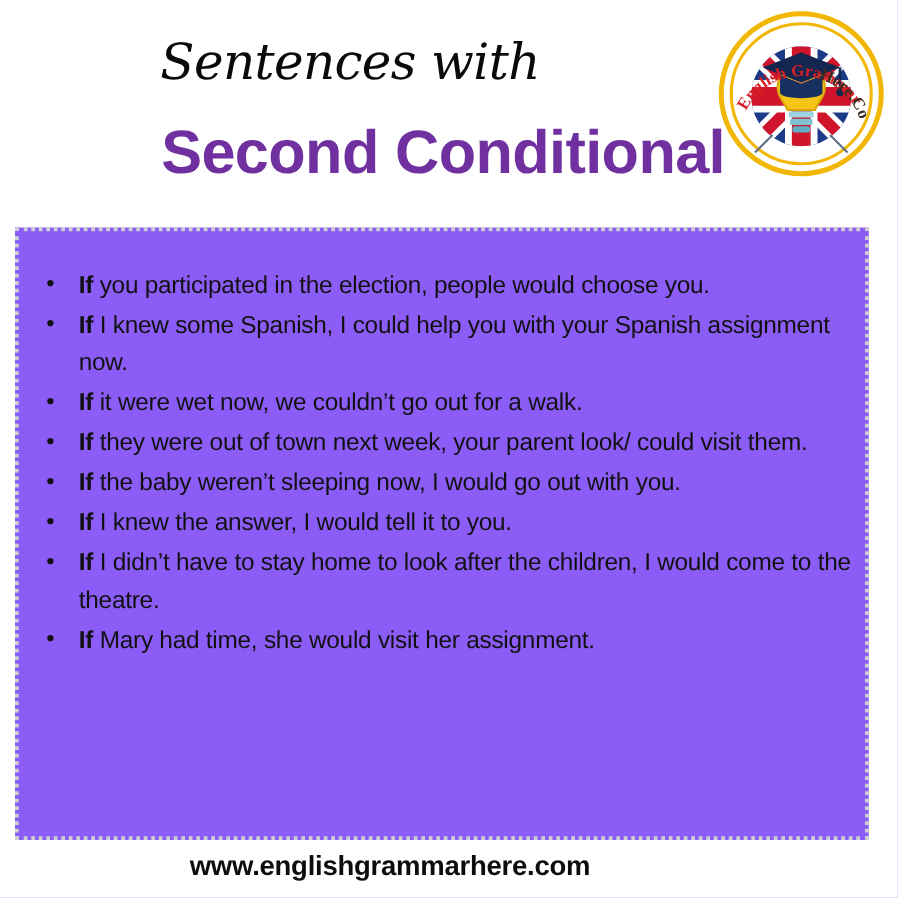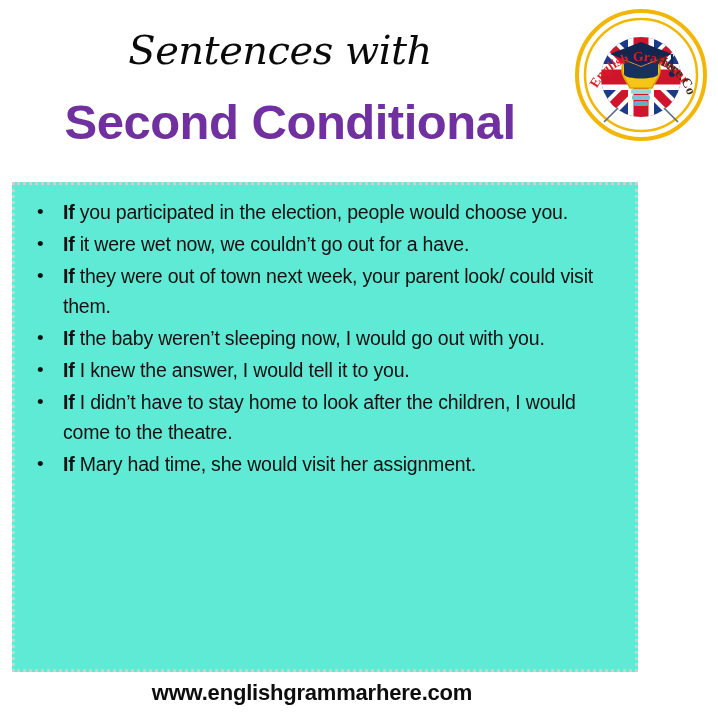--- a/index.html
+++ b/index.html
@@ -46,21 +46,21 @@
     font-size: 40px;
     line-height: 48px;
     color: #0a0a0a;
     letter-spacing: -0.5px;
   }
   .title-sub {
     position: absolute;
     left: 0;
     top: 92px;
     width: 580px;
-    text-align: center;
+    text-align: right;
     font-family: "Liberation Sans", sans-serif;
     font-weight: 700;
     font-size: 49px;
     line-height: 60px;
     color: #7030a0;
     letter-spacing: -0.5px;
   }
 
   
   .logo {
@@ -70,26 +70,26 @@
     width: 134px;
     height: 134px;
   }
   .logo svg { display: block; width: 134px; height: 134px; }
 
   
   .content-box {
     position: absolute;
     left: 12px;
     top: 182px;
-    width: 626px;
+    width: 683px;
     height: 490px;
     box-sizing: border-box;
-    background: #5eead4;
+    background: #8b5cf6;
     border: 3px dotted #cfcfcf;
-    padding: 12px 10px 10px 10px;
+    padding: 28px 10px 10px 10px;
   }
   .sentence-list {
     list-style: none;
     margin: 0;
     padding: 0;
   }
   .sentence-item {
     position: relative;
     padding-left: 38px;
     margin: 0 0 2px 0;
@@ -183,21 +183,22 @@
         <text font-family="Liberation Serif, serif" font-size="13.5" font-weight="700" fill="#3d2b1f">
           <textPath href="#arcPathTop" startOffset="62%">Here.Com</textPath>
         </text>
       </svg>
     </div>
   </div>
 
   <div class="content-box">
     <ul class="sentence-list">
       <li class="sentence-item"><span class="kw">If</span><span> you participated in the election, people would choose you.</span></li>
-      <li class="sentence-item"><span class="kw">If</span><span> it were wet now, we couldn’t go out for a have.</span></li>
+      <li class="sentence-item"><span class="kw">If</span><span> I knew some Spanish, I could help you with your Spanish assignment now.</span></li>
+      <li class="sentence-item"><span class="kw">If</span><span> it were wet now, we couldn’t go out for a walk.</span></li>
       <li class="sentence-item"><span class="kw">If</span><span> they were out of town next week, your parent look/ could visit them.</span></li>
       <li class="sentence-item"><span class="kw">If</span><span> the baby weren’t sleeping now, I would go out with you.</span></li>
       <li class="sentence-item"><span class="kw">If</span><span> I knew the answer, I would tell it to you.</span></li>
       <li class="sentence-item"><span class="kw">If</span><span> I didn’t have to stay home to look after the children, I would come to the theatre.</span></li>
       <li class="sentence-item"><span class="kw">If</span><span> Mary had time, she would visit her assignment.</span></li>
     </ul>
   </div>
 
   <div class="footer">www.englishgrammarhere.com</div>
 

